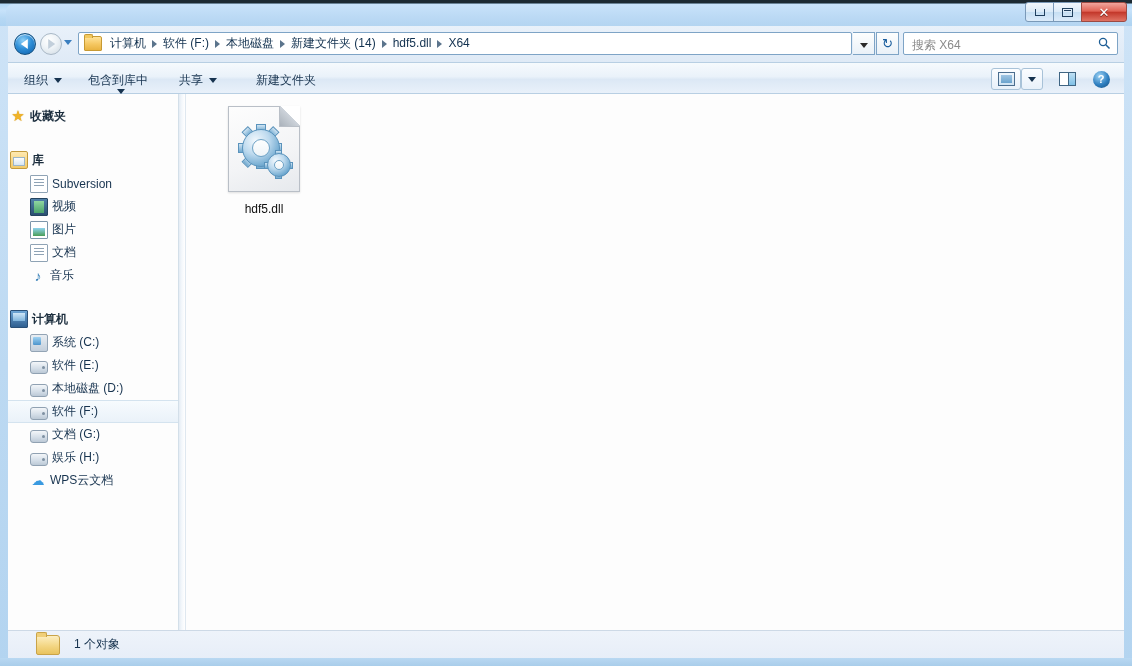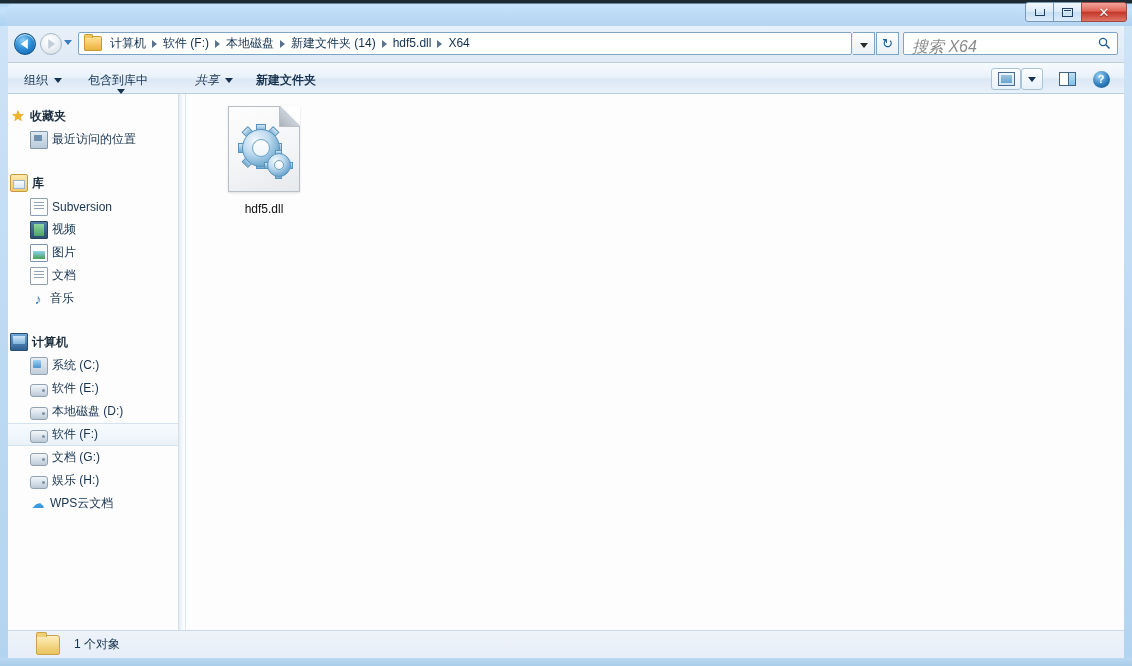--- a/index.html
+++ b/index.html
@@ -110,21 +110,21 @@
     position:absolute;left:868px;top:6px;width:23px;height:23px;
     background:linear-gradient(180deg,#fdfefe 0%,#eaf1f8 100%);
     border:1px solid #7ea4c6;box-sizing:border-box;
     color:#1b5e9e;font-size:13px;line-height:21px;text-align:center;
   }
   .searchbox{
     position:absolute;left:895px;top:6px;width:215px;height:23px;
     background:#fff;border:1px solid #7ea4c6;border-radius:2px;box-sizing:border-box;
   }
   .searchbox .ph{
-    position:absolute;left:8px;top:4px;font-style:italic;font-size:16px;color:#8b8b8b;
+    position:absolute;left:8px;top:4px;font-size:12px;color:#8b8b8b;
   }
   .searchicon{
     position:absolute;right:6px;top:4px;width:13px;height:13px;
   }
   
   .cmdbar{
     position:absolute;left:0;top:36px;width:1116px;height:32px;
     background:linear-gradient(180deg,#f6fafd 0%,#eaf2fa 45%,#dce8f5 55%,#e9f1fa 100%);
     border-top:1px solid #b8cfe3;border-bottom:1px solid #b8cfe3;
     box-sizing:border-box;
@@ -333,25 +333,25 @@
 
     <div class="cmdbar">
       <div class="cmd" style="left:16px;justify-content:flex-end;">
         <span>组织</span>
         <span class="caret"></span>
       </div>
       <div class="cmd" style="left:80px;flex-direction:column;">
         <span>包含到库中</span>
         <span class="caret"></span>
       </div>
-      <div class="cmd" style="left:187px;font-style:italic;">
+      <div class="cmd" style="left:171px;">
         <span>共享</span>
         <span class="caret"></span>
       </div>
-      <div class="cmd" style="left:248px;font-weight:bold;">
+      <div class="cmd" style="left:248px;">
         <span>新建文件夹</span>
       </div>
 
       <div class="tbtn framed" style="left:983px;width:30px;">
         <span class="icon-views"></span>
       </div>
       <div class="tbtn framed" style="left:1013px;width:22px;">
         <span class="caret" style="margin-left:0;"></span>
       </div>
       <div class="tbtn" style="left:1046px;width:26px;">
@@ -362,24 +362,20 @@
       </div>
     </div>
 
     <div class="navpane">
 
       <div style="height:10px;"></div>
 
       <div class="nv-group">
         <span class="nv-gico ic-star">★</span>
         <span>收藏夹</span>
-      </div>
-      <div class="nv-item">
-        <span class="nv-ico ic-recent"></span>
-        <span>最近访问的位置</span>
       </div>
 
       <div class="nv-gap"></div>
 
       <div class="nv-group">
         <span class="nv-gico ic-lib"></span>
         <span>库</span>
       </div>
       <div class="nv-item">
         <span class="nv-ico ic-doc"></span>

